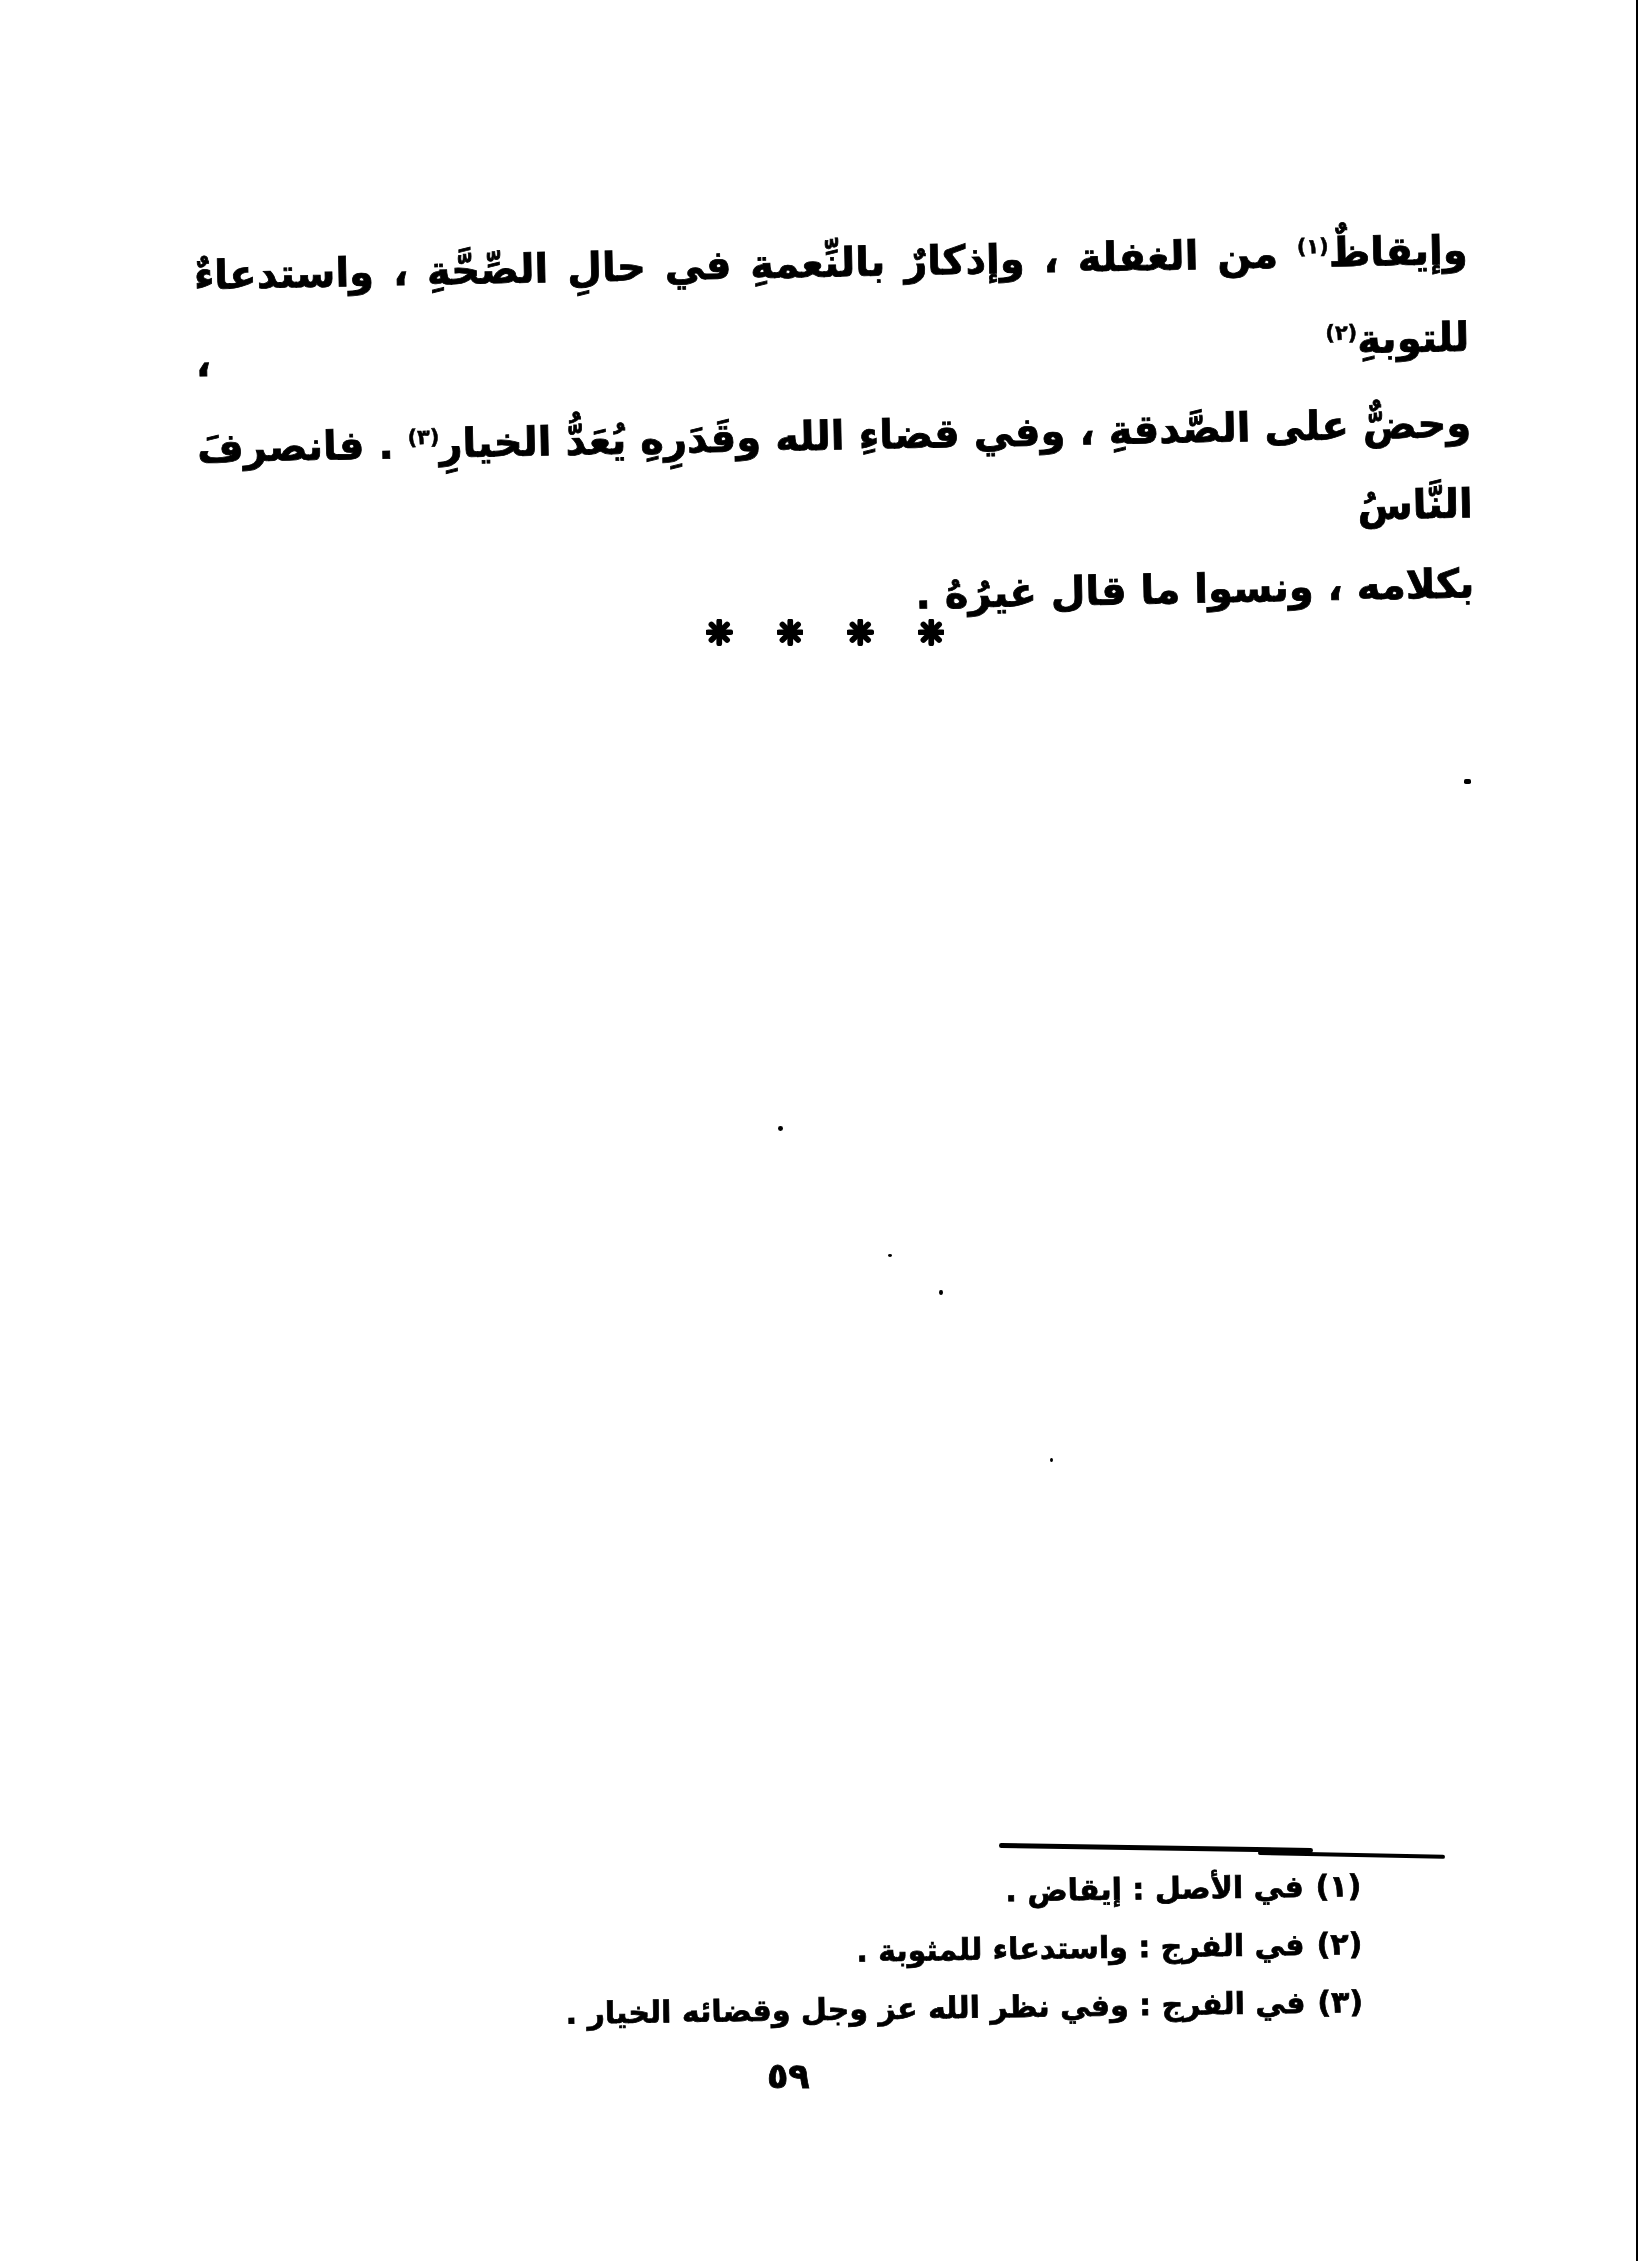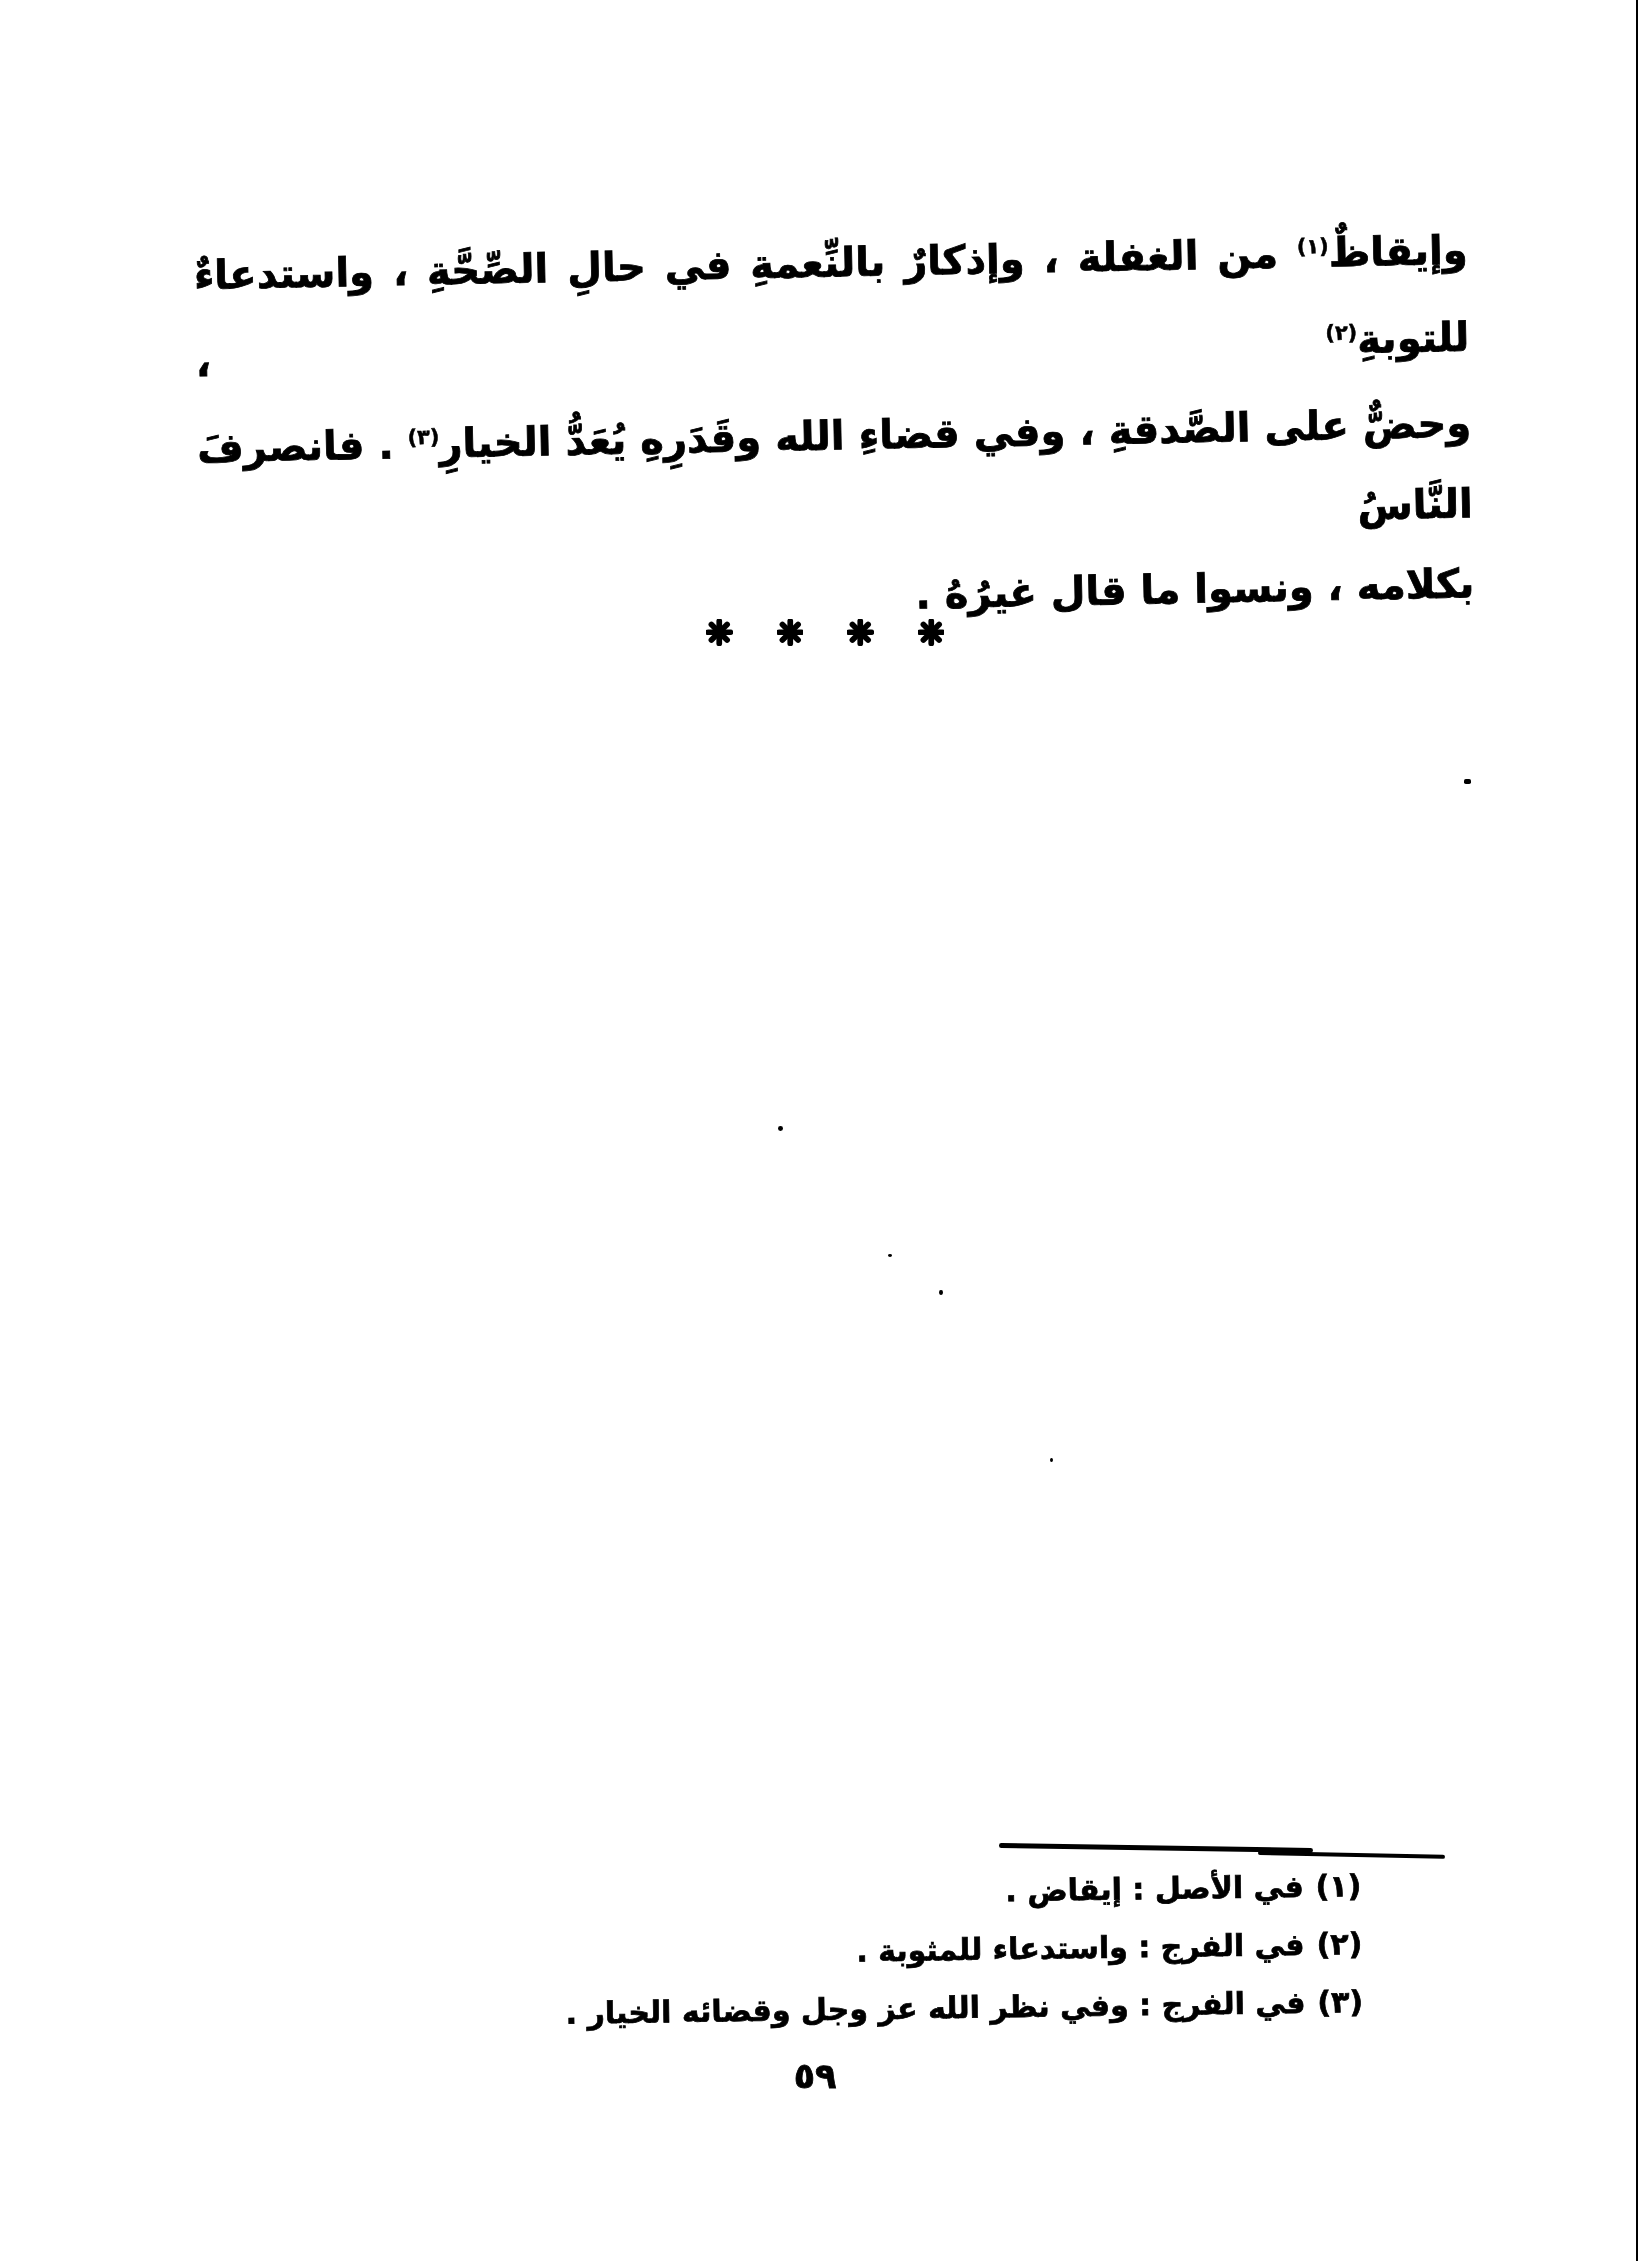--- a/index.html
+++ b/index.html
@@ -47,21 +47,21 @@
     direction:rtl; text-align:right;
     font-size:30px; font-weight:bold; line-height:58px;
     color:var(--ink); -webkit-text-stroke:0.7px var(--ink);
     transform:rotate(-0.85deg); transform-origin:right top;
   }
   .footnote { white-space:nowrap; }
   .fn-marker { margin-left:12px; }
   
   .page-number {
     position:absolute; left:767px; top:2056px; width:96px;
-    text-align:center; font-size:35px; font-weight:bold; letter-spacing:4.8px;
+    font-size:35px; font-weight:bold; letter-spacing:4.8px;
     color:var(--ink); -webkit-text-stroke:0.8px var(--ink);
   }
   
   .scan-edge {
     position:absolute; right:0; top:0; width:2.4px; height:2261px;
     background:var(--ink);
   }
   .speck { position:absolute; background:var(--ink); border-radius:50%; }
   .speck.s1 { left:1464px; top:779px; width:7.2px; height:4.8px; border-radius:1.8px; }
   .speck.s2 { left:778px; top:1126px; width:4.8px;  height:4.8px; }

